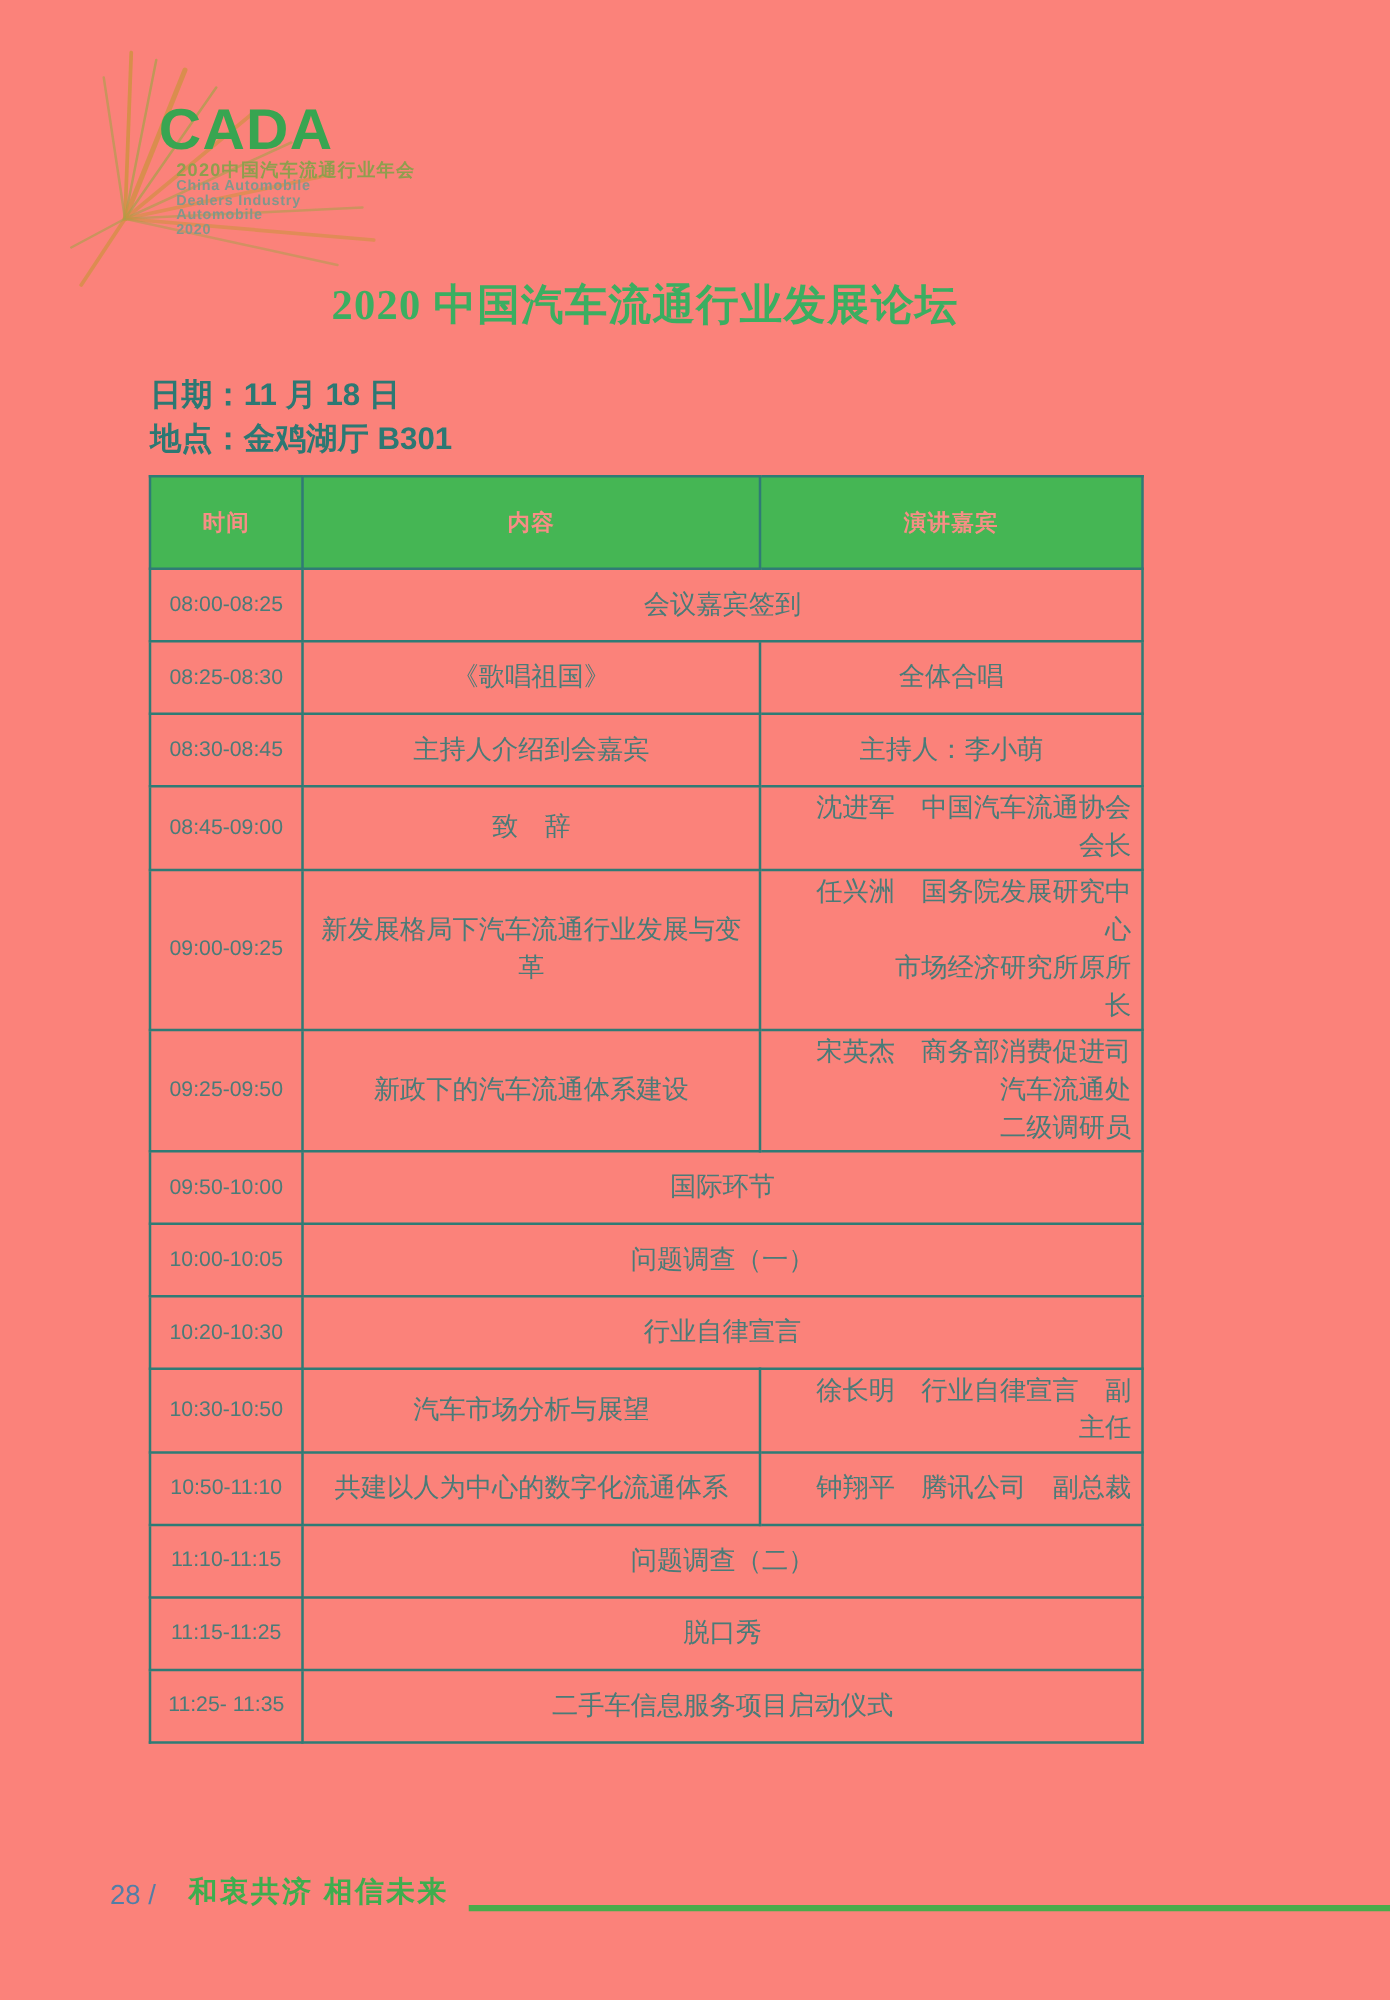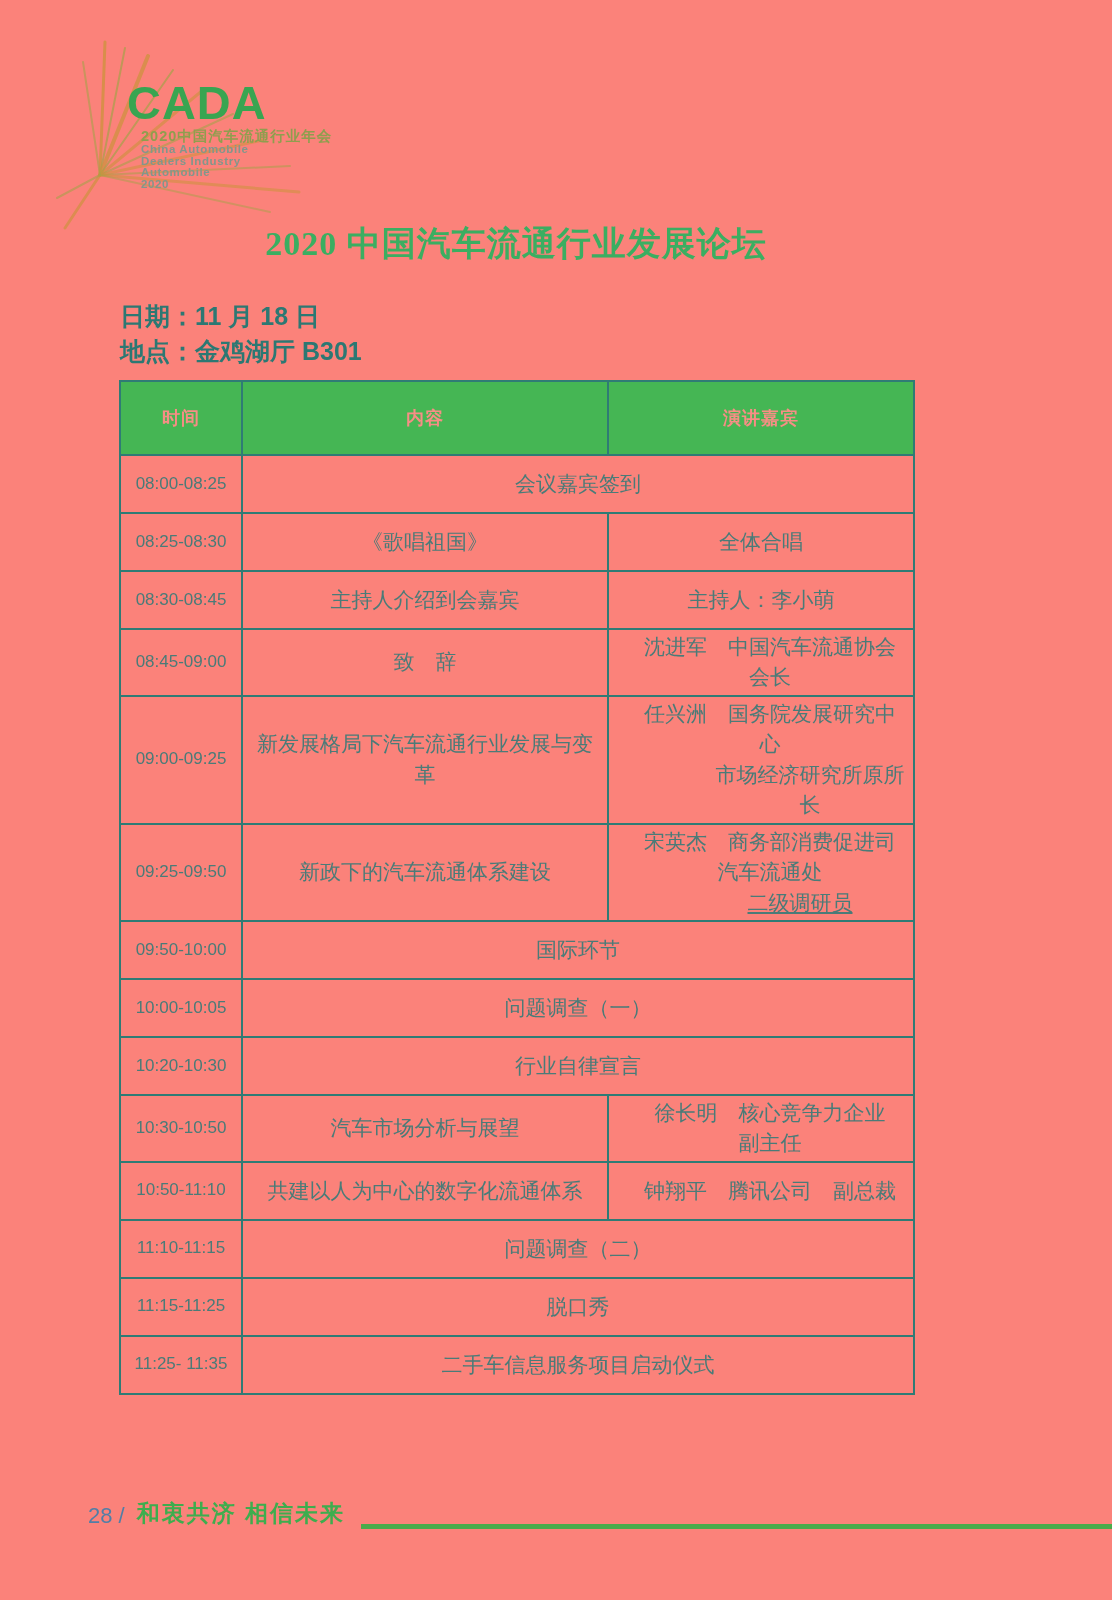--- a/index.html
+++ b/index.html
@@ -41,28 +41,28 @@
   .agenda th,.agenda td{border:2px solid var(--table-border);}
   .agenda th{
     height:74px;background:var(--header-bg);color:var(--header-fg);
     font-size:18px;font-weight:bold;letter-spacing:1px;
   }
   .agenda td{
     height:58px;color:var(--cell-fg);font-size:21px;text-align:center;
     vertical-align:middle;padding:2px 8px;line-height:1.45;
   }
   .agenda td.time{font-size:17px;border-radius:24px;}
-  .agenda td.left{text-align:center;padding-left:26px;}
+  .agenda td.left{text-align:right;padding-left:26px;}
   .ind-lg{margin-left:80px;}
-  .ind-sm{margin-left:60px;text-decoration:underline;}
+  .ind-sm{margin-left:60px;}
   
   .footer{position:absolute;left:88px;right:0;top:1495px;height:34px;
     display:flex;align-items:flex-end;}
   .page-num{color:var(--page-num);font-size:22px;white-space:pre;}
-  .slogan{color:var(--slogan-green);font-weight:bold;font-size:23px;margin-left:12px;
+  .slogan{color:var(--slogan-green);font-weight:bold;font-size:23px;margin-left:26px;
     letter-spacing:2px;}
   .footer-line{flex:1;height:5px;background:var(--line-green);margin-left:16px;}
 </style>
 </head>
 <body>
 
 <div class="page">
 
   <svg class="logo-rays" width="260" height="200" viewBox="0 0 260 200">
     <g stroke-linecap="round">
@@ -152,21 +152,21 @@
       <td class="time">10:00-10:05</td>
       <td colspan="2">问题调查（一）</td>
     </tr>
     <tr>
       <td class="time">10:20-10:30</td>
       <td colspan="2">行业自律宣言</td>
     </tr>
     <tr>
       <td class="time">10:30-10:50</td>
       <td>汽车市场分析与展望</td>
-      <td class="left">徐长明　核心竞争力企业　副主任</td>
+      <td class="left">徐长明　行业自律宣言　副主任</td>
     </tr>
     <tr>
       <td class="time">10:50-11:10</td>
       <td>共建以人为中心的数字化流通体系</td>
       <td class="left">钟翔平　腾讯公司　副总裁</td>
     </tr>
     <tr>
       <td class="time">11:10-11:15</td>
       <td colspan="2">问题调查（二）</td>
     </tr>

